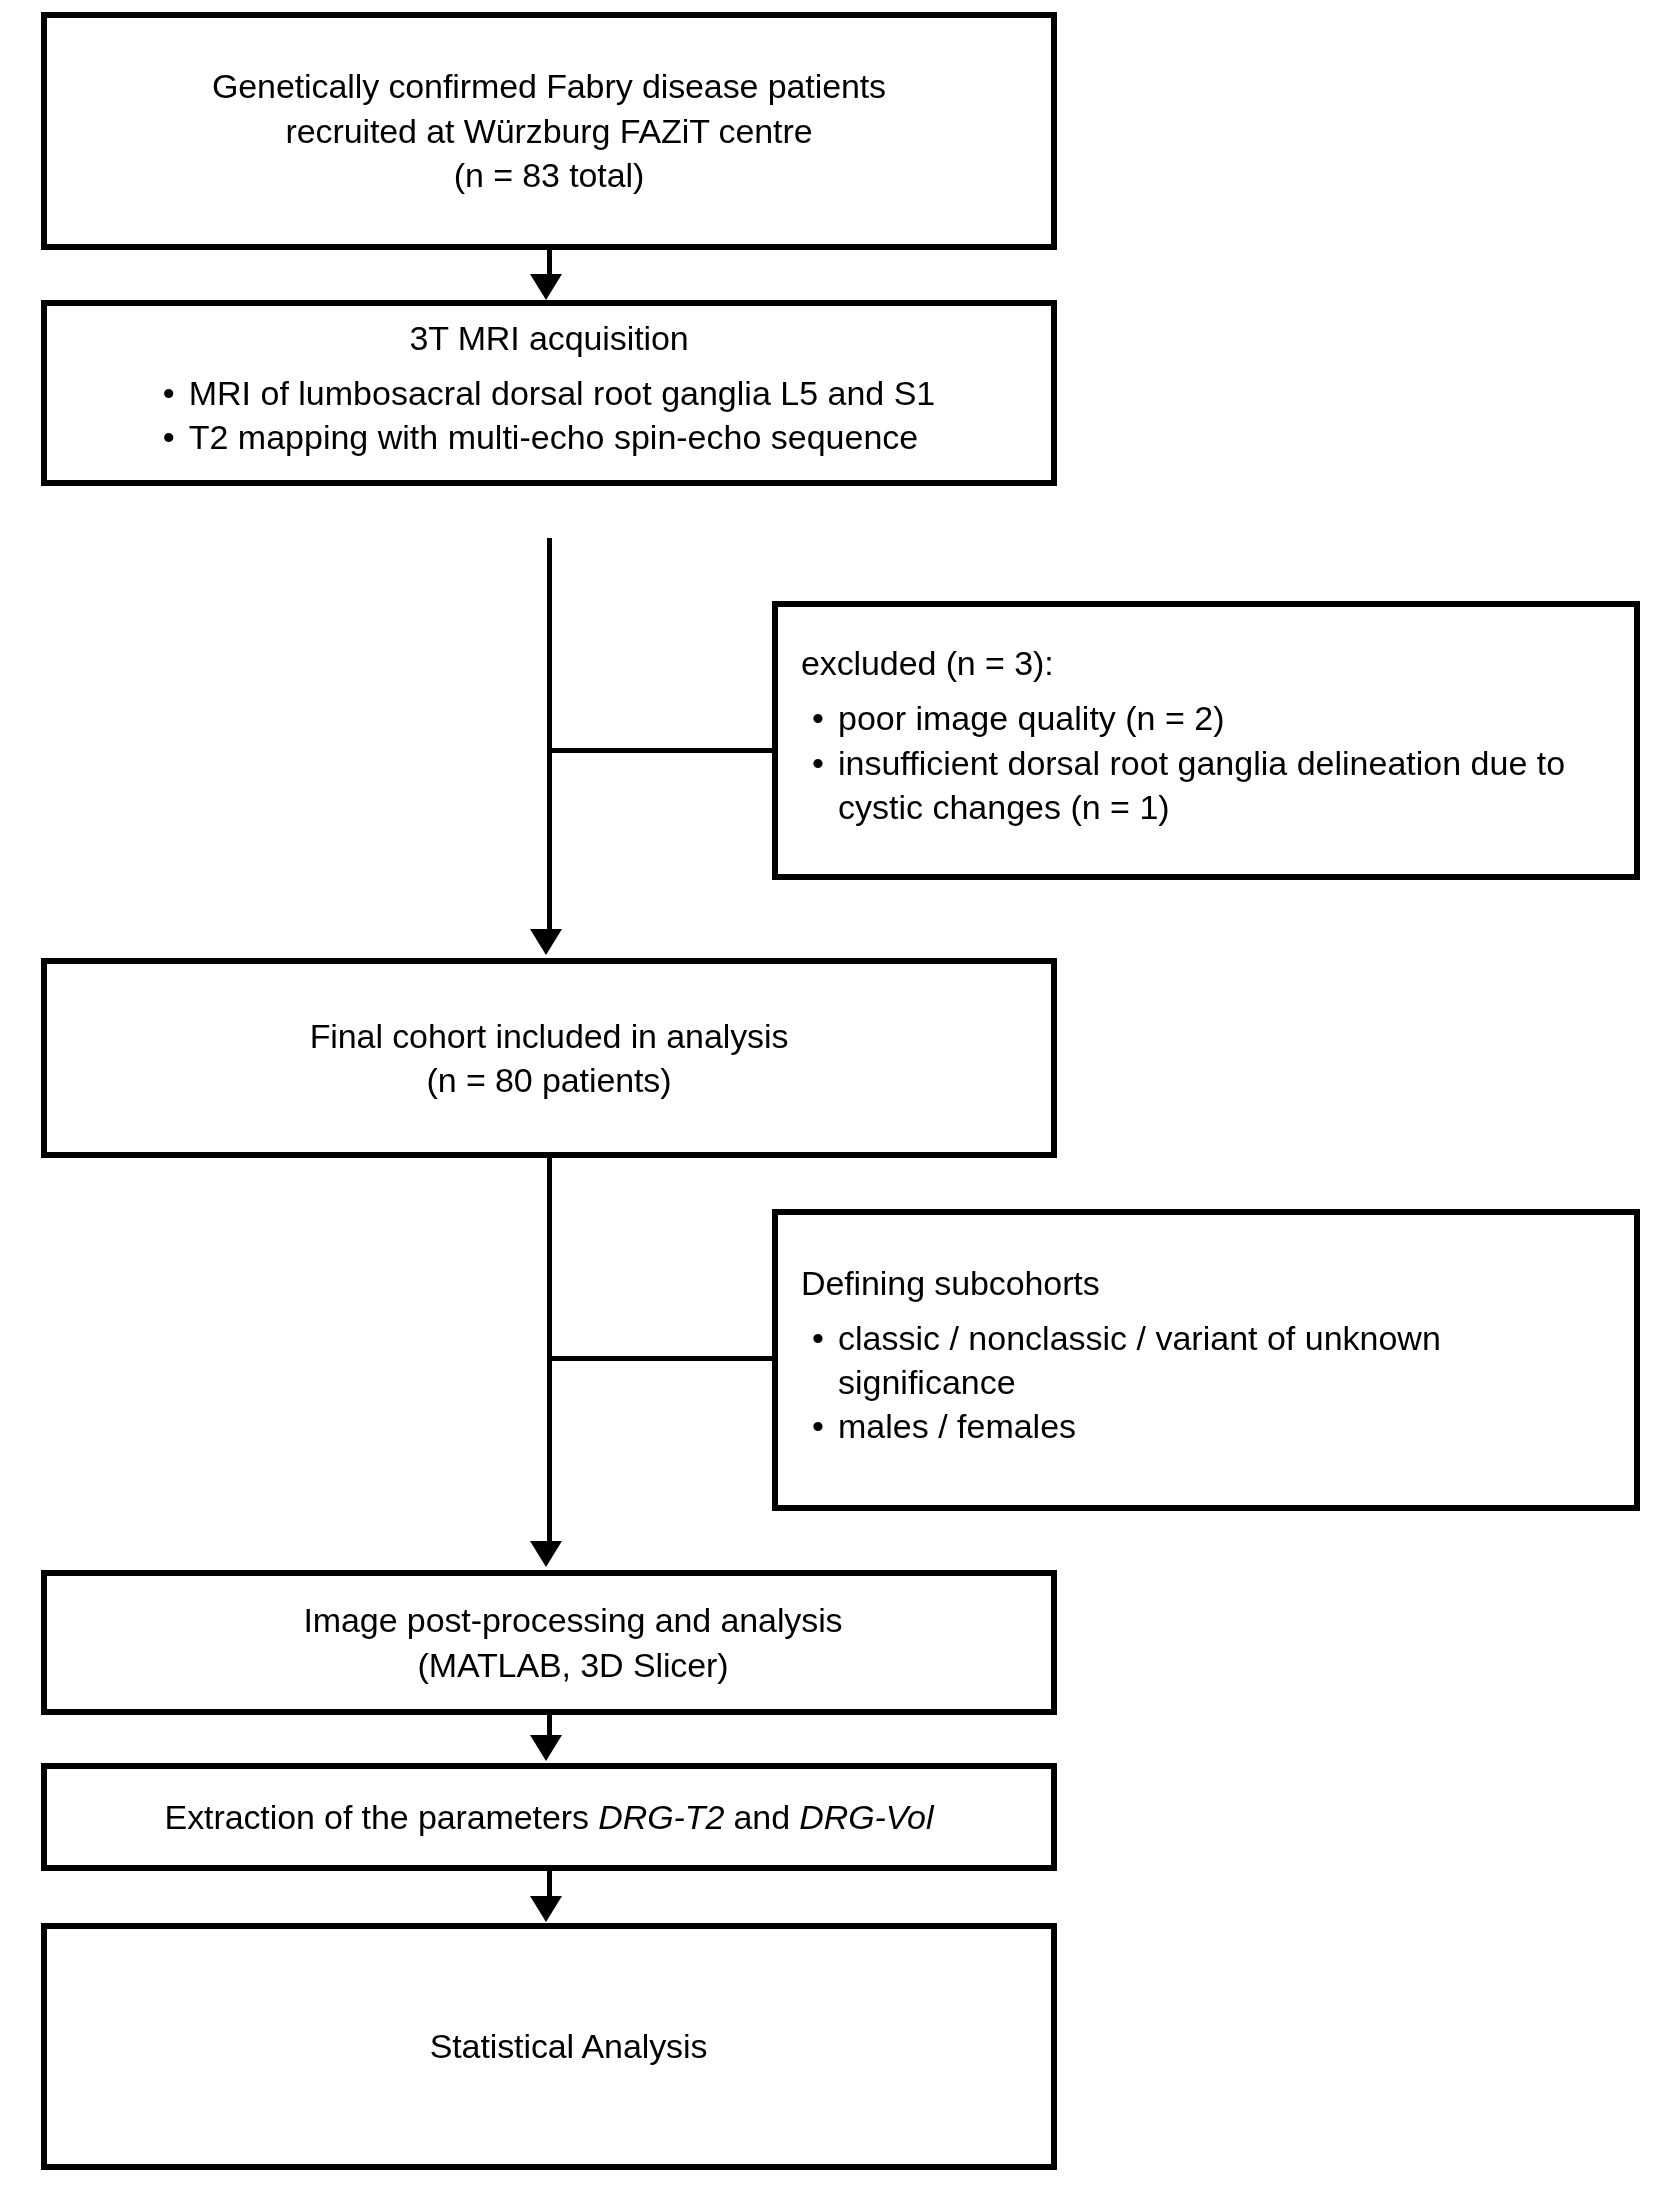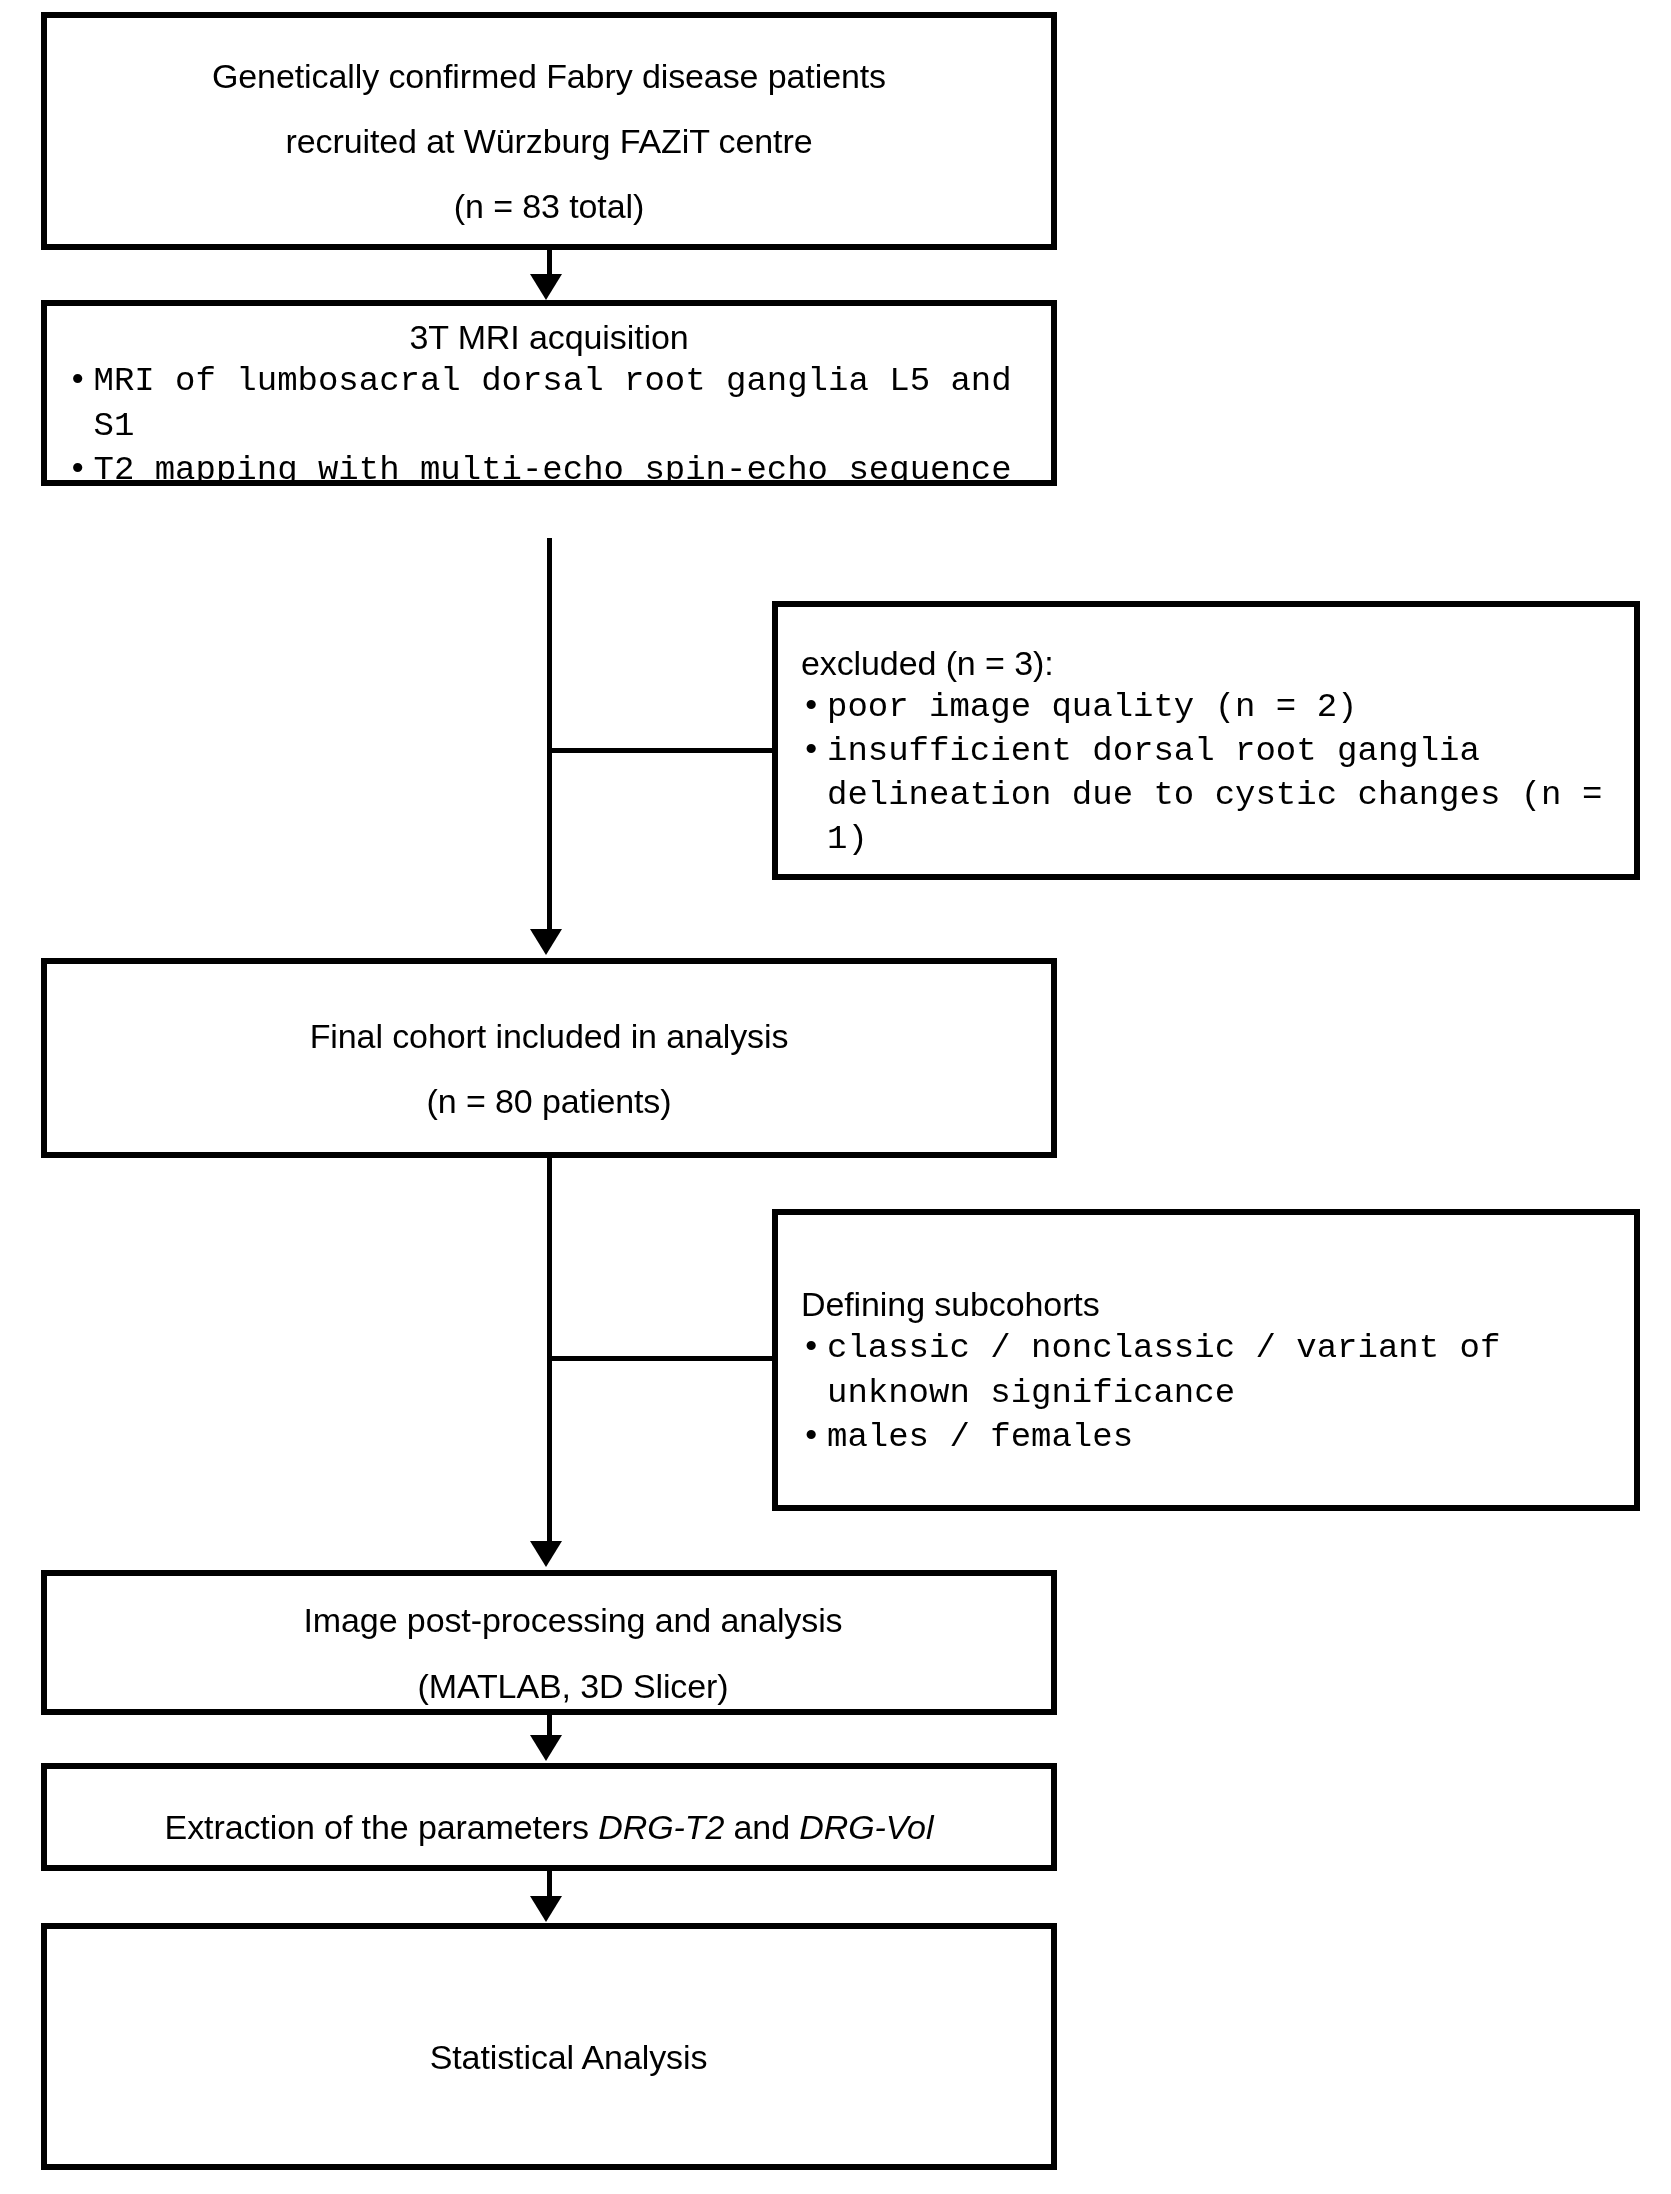--- a/index.html
+++ b/index.html
@@ -34,30 +34,28 @@
   }
   .node.side {
     align-items: flex-start;
     text-align: left;
   }
   .line {
     font-size: 34px;
     line-height: 1.30;
     white-space: nowrap;
     letter-spacing: -0.1px;
-    margin-top: 21px;
   }
   .node.side .line {
     white-space: normal;
   }
   .bullet-list {
     list-style: none;
-    margin: 0;
+    margin: 11px;
     padding: 0;
-    font-family: Liberation Mono, monospace;
   }
   .bullet-list li {
     font-size: 34px;
     line-height: 1.30;
     position: relative;
     padding-left: 26px;
   }
   .bullet-list li::before {
     content: "\2022";
     position: absolute;

